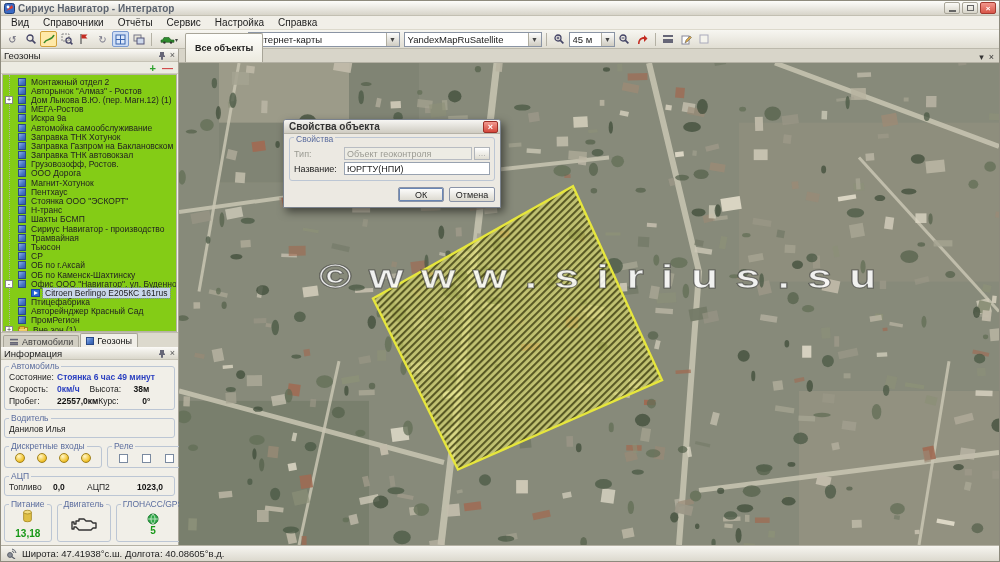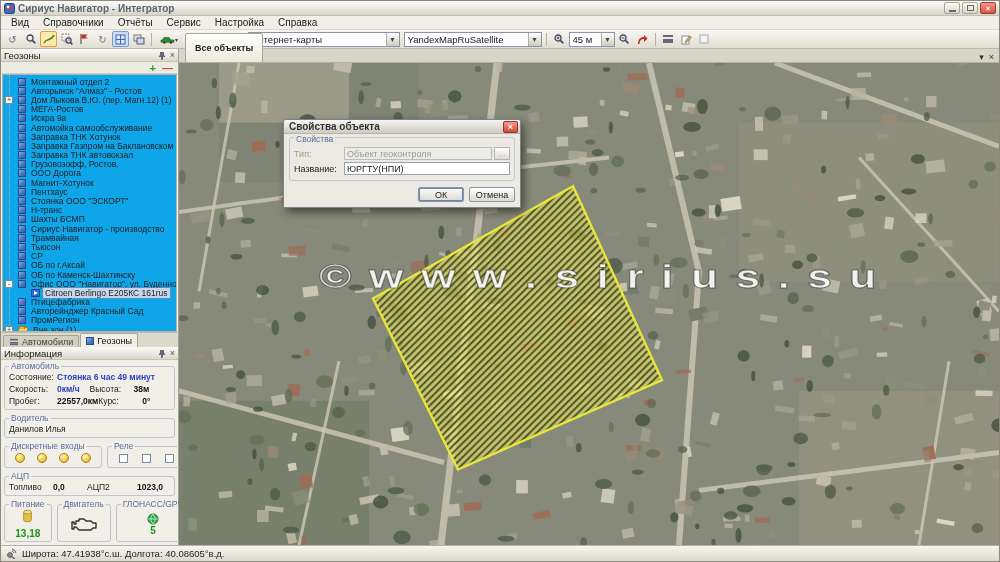--- a/index.html
+++ b/index.html
@@ -52,21 +52,21 @@
     border-right:1px solid #a6a396; min-height:0;}
   .phead { height:13px; flex:0 0 13px; display:flex; align-items:center; padding:0 3px;
     font-size:9.5px; background:linear-gradient(#fbfaf7,#dad7cb); border-bottom:1px solid #c6c3b6; }
   .phead .sp { margin-left:auto; display:flex; gap:4px; align-items:center; color:#555; font-size:9px;}
   .ptools { height:12px; flex:0 0 12px; background:#ecebe2; border-bottom:1px solid #d0cdc0;
     display:flex; justify-content:flex-end; align-items:center; gap:6px; padding:0 5px; }
   .plus { color:#2ca02c; font-weight:bold; font-size:11px; line-height:10px;}
   .minus { color:#d04848; font-weight:bold; font-size:11px; line-height:10px;}
 
   
-  .tree { flex:1; min-height:0; background:#0ea5e9; border:1px solid #b6b3a6; margin:0 1px;
+  .tree { flex:1; min-height:0; background:#84cc16; border:1px solid #b6b3a6; margin:0 1px;
     overflow:hidden; position:relative; font-size:8.5px; padding-top:2px; }
   .tree::before { content:""; position:absolute; left:6px; top:0; bottom:0; border-left:1px dotted #b0b0b0; }
   .trow { height:9.2px; display:flex; align-items:center; padding-left:15px; position:relative; white-space:nowrap;}
   .trow.child { padding-left:28px; }
   .trow.selected .tlabel { background:#c9d6ea; outline:1px dotted #7a8ab0; }
   .expand { position:absolute; left:2px; top:1px; width:8px; height:8px; background:#fff;
     border:1px solid #888; font-size:7px; line-height:6px; text-align:center; color:#333; z-index:1;}
   .ticon { flex:0 0 auto; margin-right:3px; }
   .geoicon { width:8px; height:8px; background:linear-gradient(135deg,#8fb0e4 0%,#4a78c8 55%,#365ca6 100%);
     border:1px solid #2a4a88; }
@@ -116,21 +116,21 @@
   .maptabs { height:14px; flex:0 0 14px; background:#d8d5c9; display:flex; align-items:flex-end;
     padding-left:6px; border-bottom:1px solid #b4b1a4; }
   .maptab { background:linear-gradient(#fefefb,#eceadf); border:1px solid #a8a598; border-bottom:none;
     border-radius:2px 2px 0 0; font-size:9px; font-weight:bold; padding:0 9px; height:29px;
     display:flex; align-items:center; }
   .maptab-ctrls { margin-left:auto; display:flex; gap:5px; align-items:center; padding:0 5px; font-size:9px; color:#333;}
   .mapcanvas { flex:1; position:relative; overflow:hidden; background:#86897a; }
   #mapsvg { position:absolute; inset:0; width:100%; height:100%; }
 
   
-  .dialog { position:absolute; left:104px; top:56px; width:238px; background:#ece9e2;
+  .dialog { position:absolute; left:104px; top:56px; width:218px; background:#ece9e2;
     border:1px solid #7a828e; border-radius:3px 3px 0 0; box-shadow:3px 4px 9px rgba(0,0,0,.5); z-index:5;}
   .dtitle { height:14px; display:flex; align-items:center; padding:0 2px 0 5px; font-weight:bold;
     font-size:10px; color:#333; background:linear-gradient(#f7f6f3,#cecbc1); border-bottom:1px solid #b6b3a8;
     border-radius:2px 2px 0 0;}
   .dclose { margin-left:auto; width:15px; height:12px; border:1px solid #9c2f27; border-radius:2px;
     background:linear-gradient(#f29a90,#d4473b); color:#fff; font-size:9px; line-height:10px;
     text-align:center; font-weight:bold;}
   .dbody { padding:3px 5px 5px; }
   .dgroup { border:1px solid #bcc6d4; border-radius:3px; padding:2px 4px 3px; }
   .dleg { color:#5a6c9e; font-size:8.5px; padding:0 2px; }

